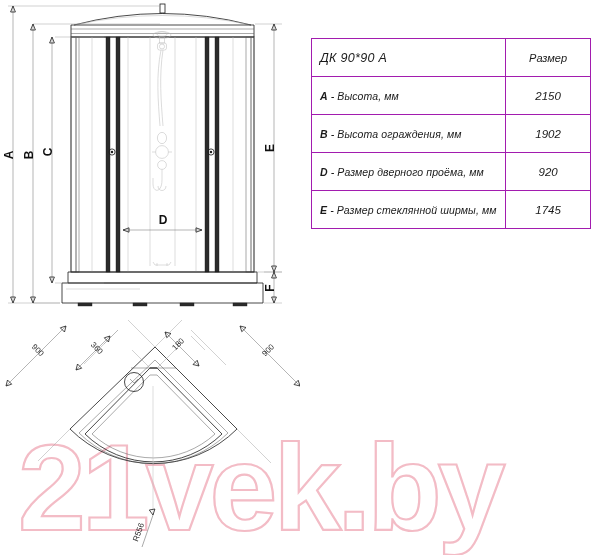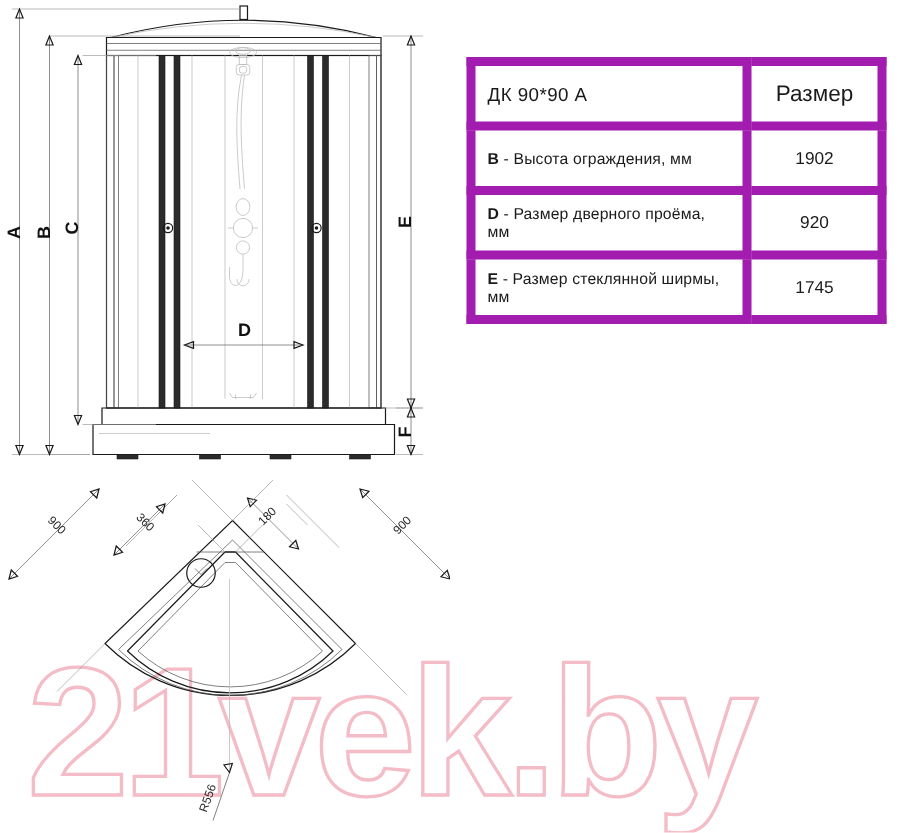--- a/index.html
+++ b/index.html
@@ -8,30 +8,31 @@
     font-family:"Liberation Sans", sans-serif;color:#1a1a1a;
   }
   #root{position:absolute;inset:0;}
 
   
   #spec-table{
     position:absolute;left:311px;top:38px;width:280px;
     border-collapse:collapse;font-size:10.5px;
   }
   #spec-table td{
-    border:6px solid #a21caf;
+    border:1px solid #a21caf;
     padding:0 8px;
     height:37px;
     vertical-align:middle;
     background:#fff;
+    font-style:italic;
   }
   #spec-table td.name{width:205px;text-align:left;letter-spacing:.1px;}
   #spec-table td.val{width:75px;text-align:center;font-size:11.5px;}
   #spec-table tr.head td.name{font-size:12.5px;letter-spacing:.3px;}
-  #spec-table tr.head td.val{font-size:15px;font-weight:400;}
+  #spec-table tr.head td.val{font-size:11px;font-weight:400;}
   #spec-table .key{font-weight:bold;}
 
   
   .dwg{position:absolute;left:0;top:0;}
   svg{display:block;}
   .ln{fill:none;stroke:#1a1a1a;stroke-width:.8;}
   .ln-thin{fill:none;stroke:#555;stroke-width:.5;}
   .ln-dim{fill:none;stroke:#6a6a6a;stroke-width:.5;}
   .ln-ext{fill:none;stroke:#9a9a9a;stroke-width:.45;}
   .ln-light{fill:none;stroke:#b9b9b9;stroke-width:.5;}
@@ -193,20 +194,24 @@
   </svg>
   </div>
 
   <table id="spec-table">
     <tbody>
       <tr class="head">
         <td class="name">ДК  90*90 А</td>
         <td class="val">Размер</td>
       </tr>
       <tr>
+        <td class="name"><span class="key">A</span><span> - Высота, мм</span></td>
+        <td class="val">2150</td>
+      </tr>
+      <tr>
         <td class="name"><span class="key">B</span><span> - Высота ограждения, мм</span></td>
         <td class="val">1902</td>
       </tr>
       <tr>
         <td class="name"><span class="key">D</span><span> - Размер дверного проёма, мм</span></td>
         <td class="val">920</td>
       </tr>
       <tr>
         <td class="name"><span class="key">E</span><span> - Размер стеклянной ширмы, мм</span></td>
         <td class="val">1745</td>

